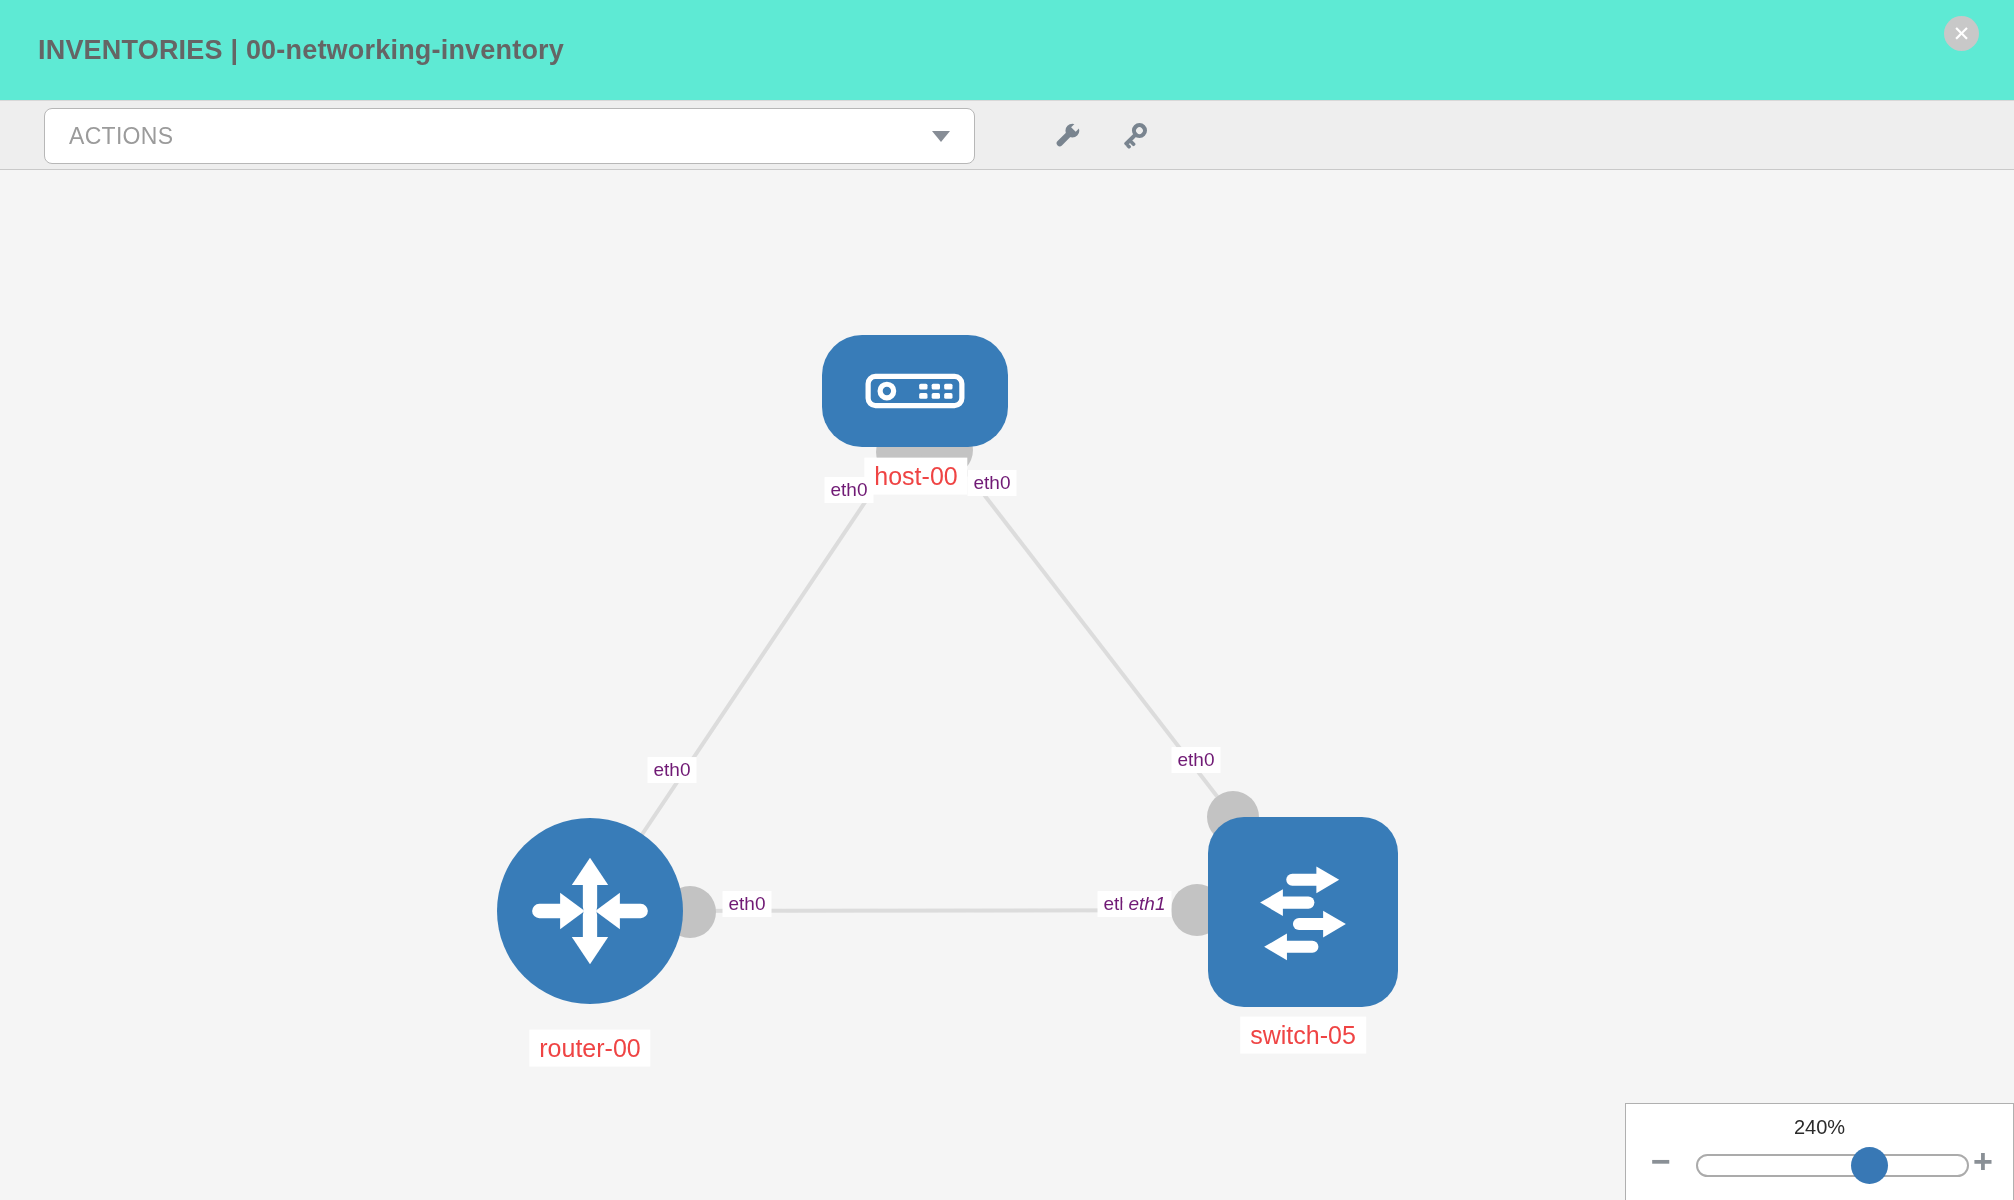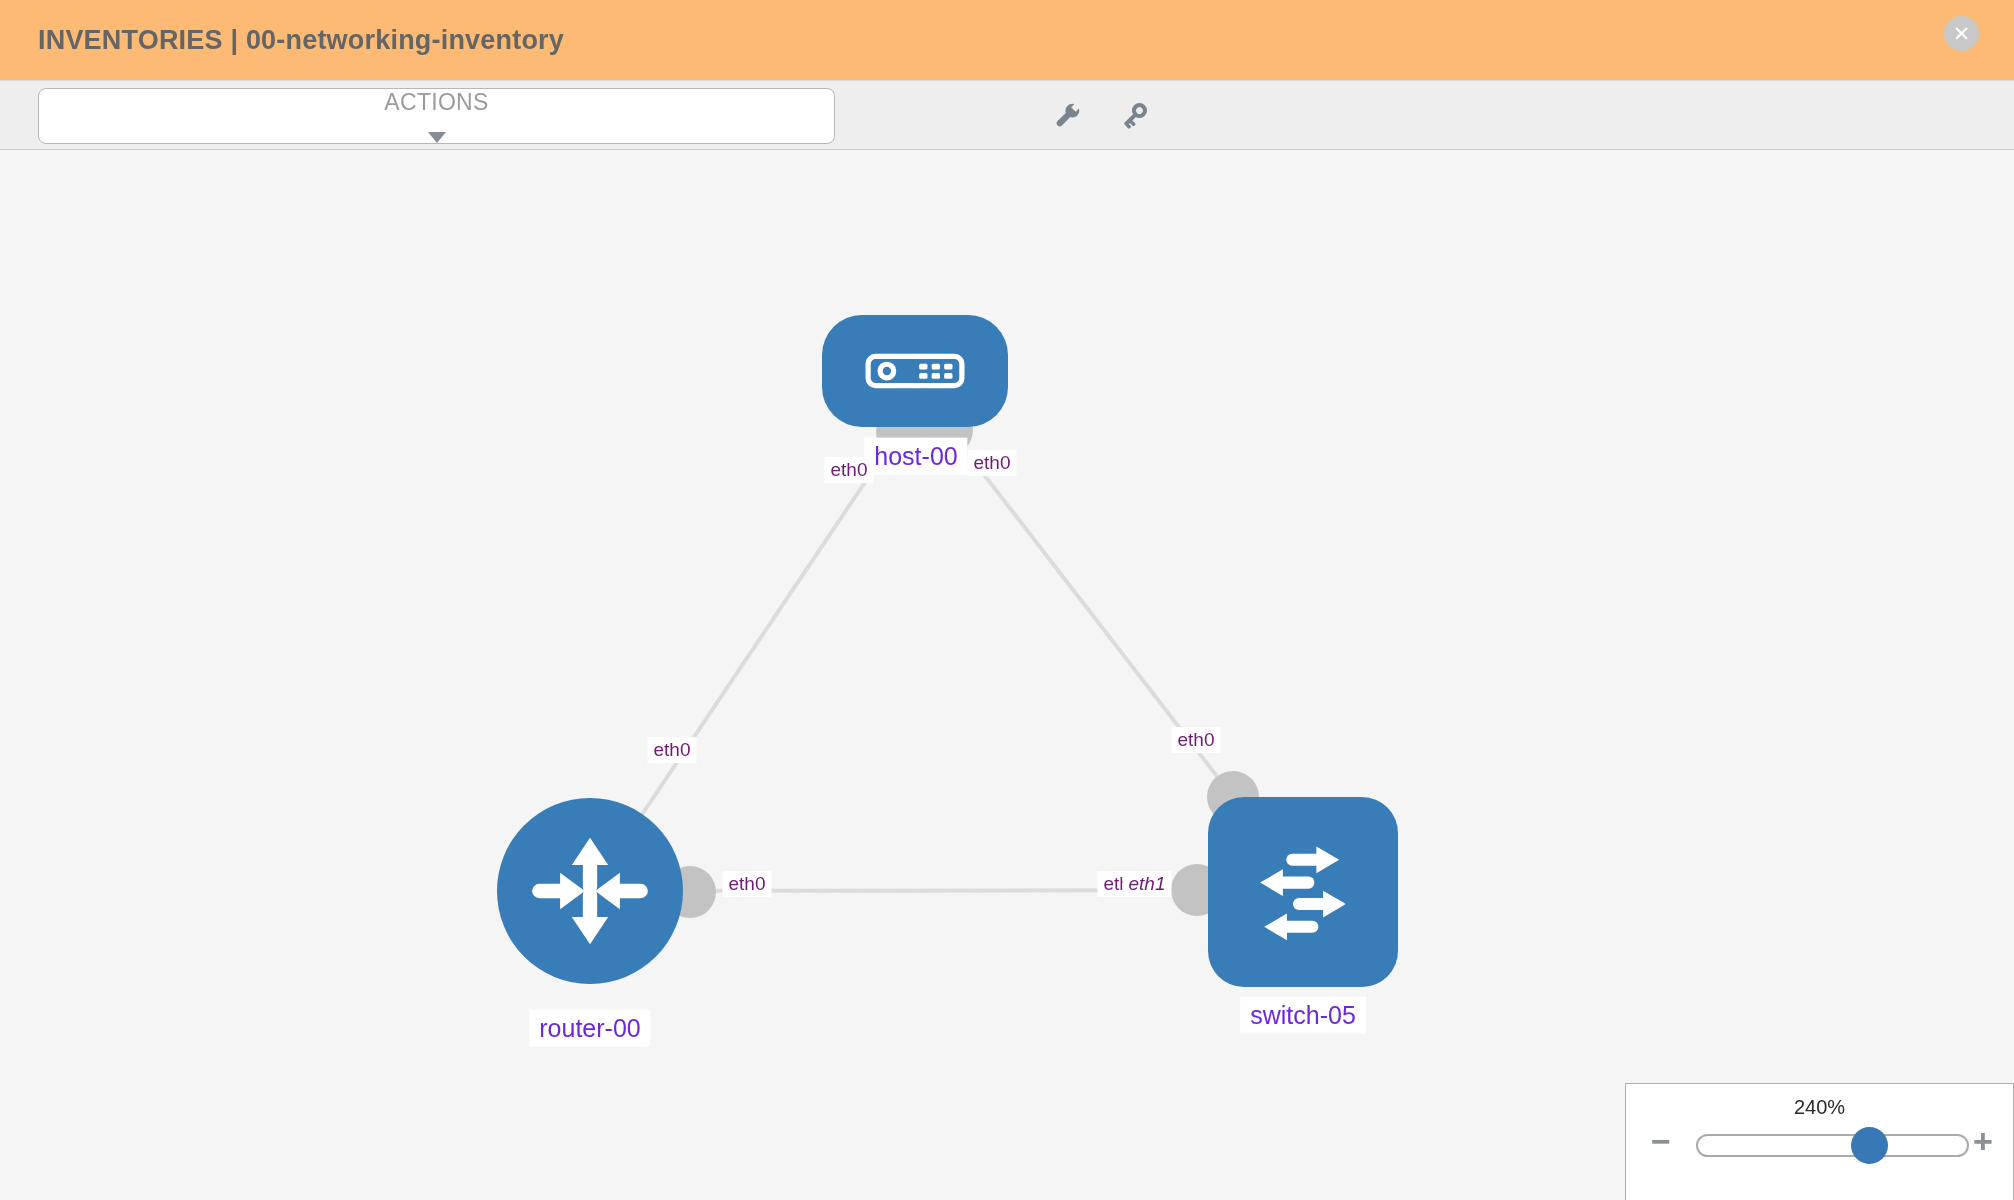--- a/index.html
+++ b/index.html
@@ -1,53 +1,53 @@
 <!DOCTYPE html>
 <html><head>
 <meta charset="utf-8">
 <style>
   * { margin:0; padding:0; box-sizing:border-box; }
   html,body { width:2014px; height:1200px; overflow:hidden;
     font-family:"Liberation Sans","DejaVu Sans",sans-serif; background:#ffffff; }
 
   
-  .titlebar { position:relative; height:80px; background:#fdba74; }
+  .titlebar { position:relative; height:100px; background:#5eead4; }
   .titlebar h1 { position:absolute; left:38px; top:50%; transform:translateY(-50%);
     font-size:27px; font-weight:bold; color:#656565; letter-spacing:.2px; }
   .close-btn { position:absolute; right:35px; top:16px; width:35px; height:35px;
     border-radius:50%; background:#c8c8c8; color:#ffffff; font-size:21px; font-weight:bold;
     display:flex; align-items:center; justify-content:center; cursor:pointer; }
 
   
   .toolbar { position:relative; height:70px; background:#eeeeee;
     border-top:1px solid #d8d8d8; border-bottom:1px solid #c9c9c9; }
   .select-box { position:absolute; top:7px; height:56px; background:#ffffff;
     border:1px solid #b7b7b7; border-radius:8px; display:flex; align-items:center;
     justify-content:space-between; padding:0 24px; cursor:pointer; }
   .select-box .placeholder { font-size:23px; color:#9b9b9b; letter-spacing:.3px; }
   .caret { width:0; height:0; border-left:9px solid transparent;
     border-right:9px solid transparent; border-top:11px solid #878d96; }
-  #actions-select { left:38px; width:797px;flex-direction:column; }
+  #actions-select { left:44px; width:931px; }
   #search-select  { left:1182px; width:793px; }
   .tool-icon { position:absolute; top:19px; width:32px; height:32px; cursor:pointer; }
   #wrench-icon { left:1051px; }
   #key-icon    { left:1118px; }
 
   
   .canvas { position:relative; width:2014px; height:1050px; background:#f5f5f5; overflow:hidden; }
   .links-layer { position:absolute; left:0; top:0; }
 
   .node { position:absolute; background:#387cb8; display:flex; align-items:center;
     justify-content:center; cursor:grab; }
   #node-host   { left:822px; top:165px; width:186px; height:112px; border-radius:40px; }
   #node-router { left:497px; top:648px; width:186px; height:186px; border-radius:50%; }
   #node-switch { left:1208px; top:647px; width:190px; height:190px; border-radius:36px; }
 
   .lbl { position:absolute; transform:translate(-50%,-50%); background:#ffffff;
-    color:#6d28d9; white-space:nowrap; line-height:1.15; }
+    color:#ef4444; white-space:nowrap; line-height:1.15; }
   .node-lbl { font-size:25px; padding:4px 10px; }
   .if-lbl   { font-size:19px; color:#701a75; padding:2px 6px; }
 
   
   #lbl-host   { left:916px;  top:306px; }
   #lbl-router { left:590px;  top:864px;margin-top:14px; }
   #lbl-switch { left:1303px; top:865px; }
   #if-0 { left:849px;  top:320px; }
   #if-1 { left:992px;  top:313px; }
   #if-2 { left:672px;  top:600px; }

